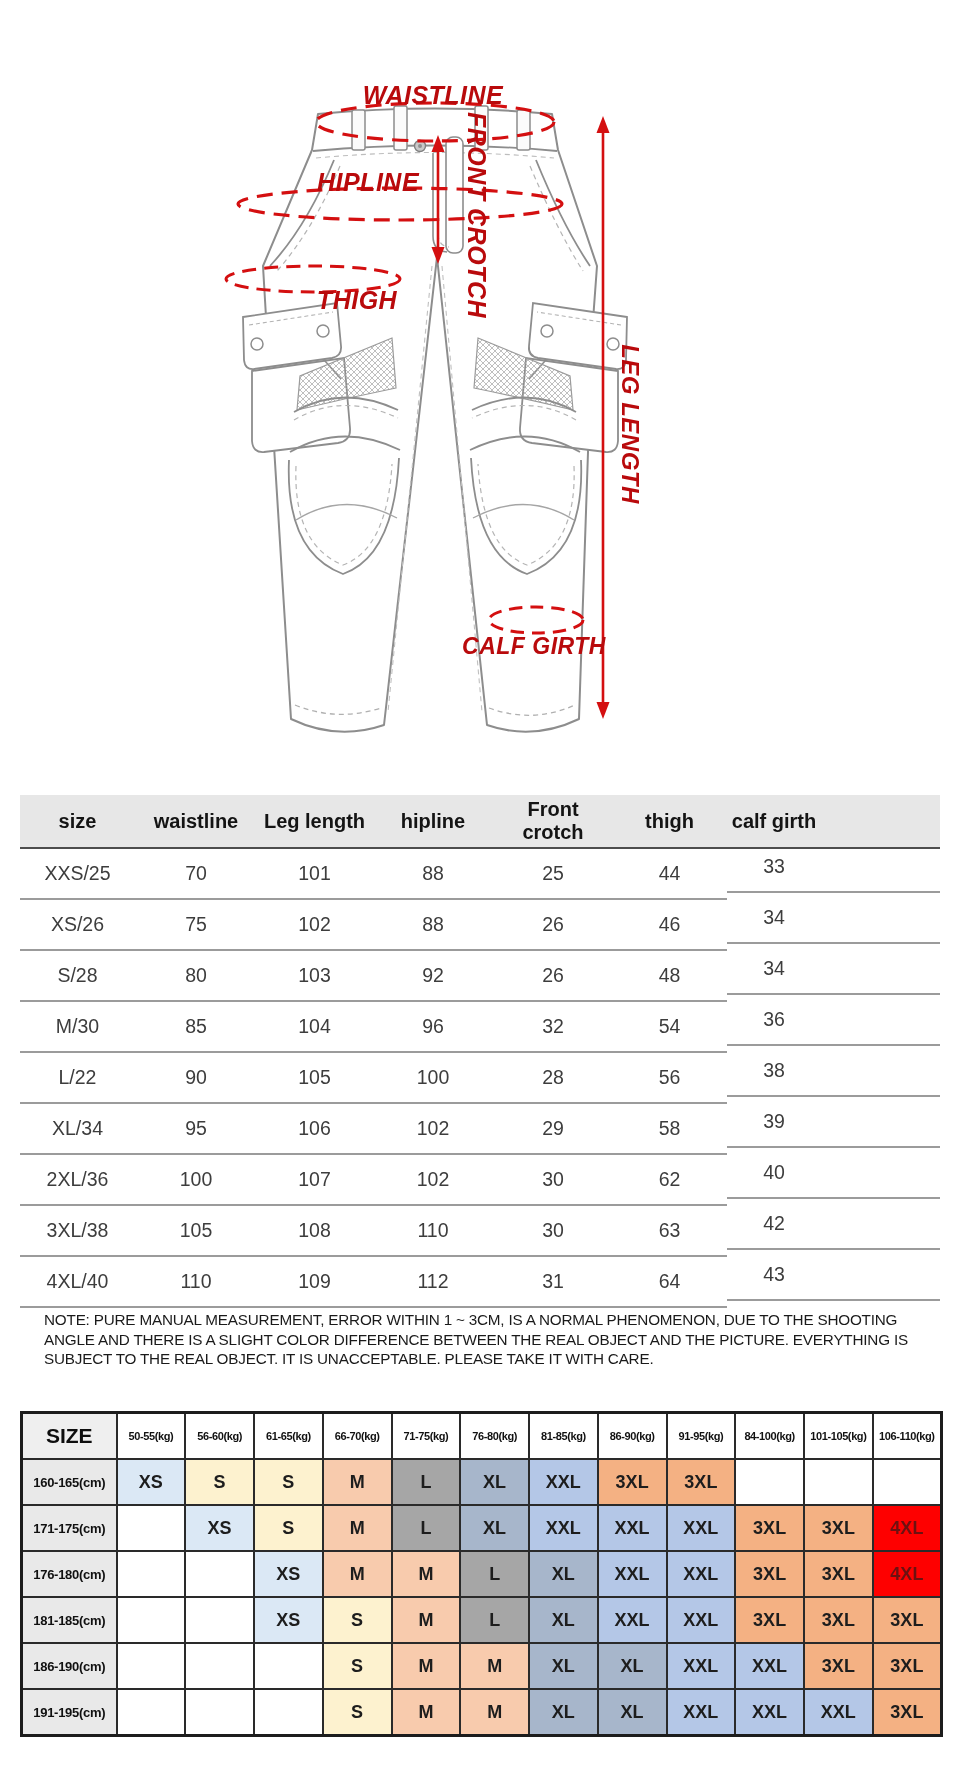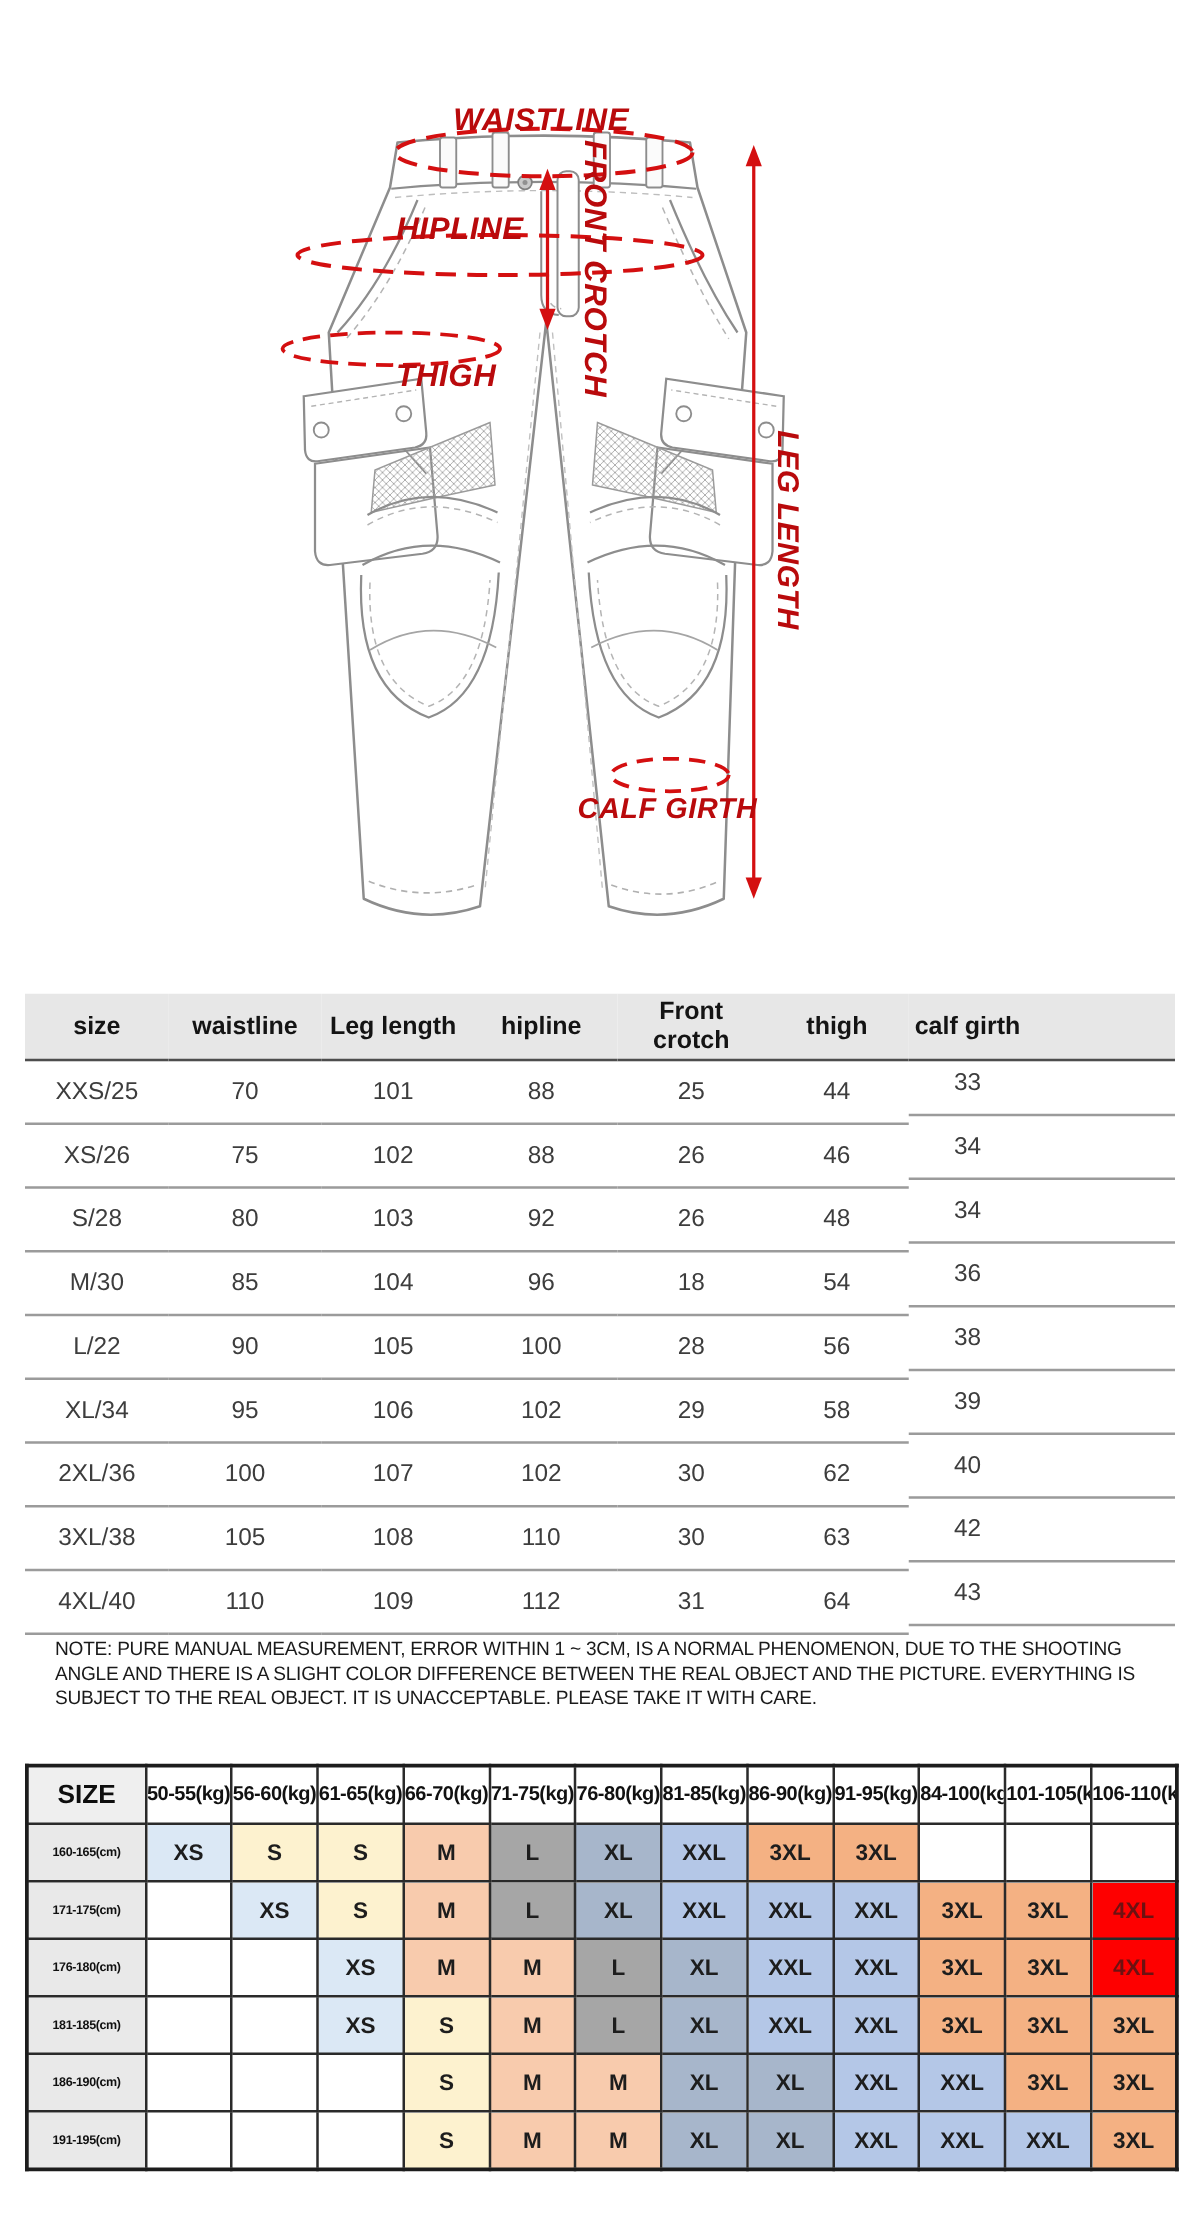--- a/index.html
+++ b/index.html
@@ -38,22 +38,22 @@
   
   .fit-matrix {
     position:absolute; left:20px; top:1411px; width:920px;
     border-collapse:collapse; table-layout:fixed; border:3px solid #1c1c1c;
   }
   .fit-matrix th, .fit-matrix td {
     border:2px solid #2a2a2a; height:44px; text-align:center; vertical-align:middle;
     white-space:nowrap; overflow:hidden; padding:0;
   }
   .fit-matrix th.corner { background:#efefef; font-size:21px; font-weight:bold; color:#0e0e0e; }
-  .fit-matrix th.weight { background:#ffffff; font-size:16px; font-weight:bold; color:#111; letter-spacing:-0.4px; }
-  .fit-matrix th.hrow   { background:#e9e9e9; font-size:10px; font-weight:bold; color:#101010; letter-spacing:-0.3px; }
+  .fit-matrix th.weight { background:#ffffff; font-size:11px; font-weight:bold; color:#111; letter-spacing:-0.4px; }
+  .fit-matrix th.hrow   { background:#e9e9e9; font-size:13px; font-weight:bold; color:#101010; letter-spacing:-0.3px; }
   .fit-matrix td { font-size:18px; font-weight:bold; color:#1d1d1d; background:#ffffff; }
 </style>
 </head>
 <body>
 
 <div class="canvas">
 
   <svg class="diagram" viewBox="0 0 960 760">
     <defs>
       <pattern id="mesh" width="6" height="6" patternUnits="userSpaceOnUse">
@@ -198,21 +198,21 @@
           <td>92</td>
           <td>26</td>
           <td>48</td>
           <td class="last">34</td>
         </tr>
         <tr>
           <td>M/30</td>
           <td>85</td>
           <td>104</td>
           <td>96</td>
-          <td>18</td>
+          <td>32</td>
           <td>54</td>
           <td class="last">36</td>
         </tr>
         <tr>
           <td>L/22</td>
           <td>90</td>
           <td>105</td>
           <td>100</td>
           <td>28</td>
           <td>56</td>

